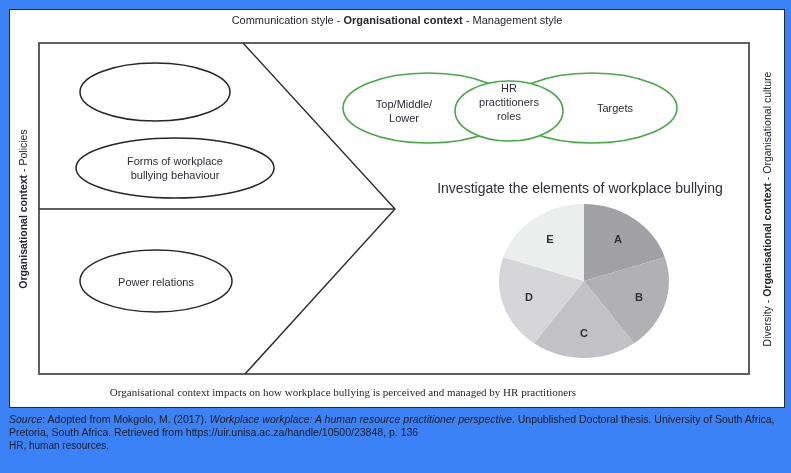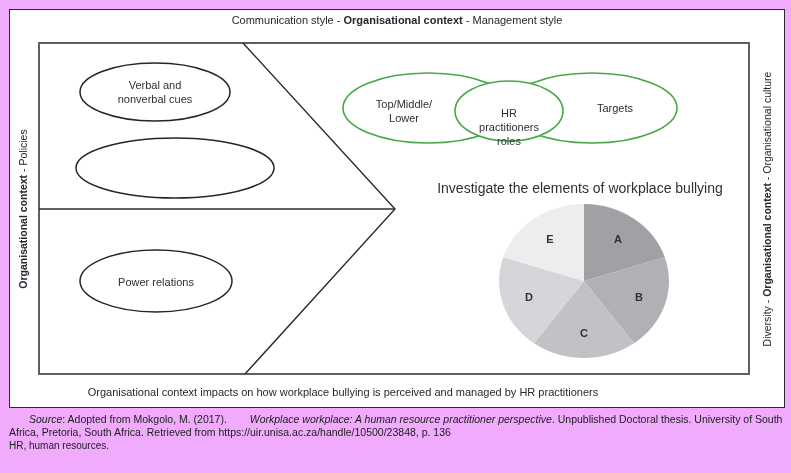--- a/index.html
+++ b/index.html
@@ -1,17 +1,17 @@
 <!DOCTYPE html>
 <html><head>
 <meta charset="utf-8">
 <style>
   html,body{margin:0;padding:0;background:#fff;}
   .page{
-    position:relative;width:791px;height:473px;background:#f0abfc;
+    position:relative;width:791px;height:473px;background:#3b82f6;
     font-family:"Liberation Sans",sans-serif;color:#262630;overflow:hidden;
   }
   .outer-box{
     position:absolute;left:9px;top:9px;width:776px;height:399px;
     border:1.5px solid #2e2a26;box-sizing:border-box;background:#fff;
   }
   .inner-box{
     position:absolute;left:38px;top:42px;width:712px;height:333px;
     border:2px solid #5f5f5f;box-sizing:border-box;background:#fff;
   }
@@ -22,21 +22,21 @@
     position:absolute;width:340px;height:14px;text-align:center;
     font-size:10.5px;line-height:14px;transform:rotate(-90deg);color:#262630;
   }
   .shape-label{
     position:absolute;font-size:11px;line-height:14px;text-align:center;
     white-space:pre-line;color:#2e2e38;
   }
   .pie-title{position:absolute;left:420px;top:180px;width:320px;text-align:center;
     font-size:14px;color:#2e2e38;}
   .footer-text{position:absolute;left:9px;width:776px;font-size:10.5px;line-height:13px;color:#1c1c1c;}
-  .footer-text .it{font-style:italic;margin-left:20px;}
+  .footer-text .it{font-style:italic;}
   .hr-note{position:absolute;left:9px;top:440px;font-size:10px;color:#1c1c1c;}
   .fig-caption{position:absolute;left:9px;top:454px;width:776px;font-size:10.5px;font-weight:bold;color:#111;}
 </style>
 </head>
 <body>
 
 <div class="page">
 
   <div class="outer-box"></div>
   <div class="inner-box"></div>
@@ -67,30 +67,30 @@
         <text x="639.0" y="301.2" text-anchor="middle" font-family="&quot;Liberation Sans&quot;, sans-serif" font-size="11" font-weight="bold" fill="#2f2f36">B</text>
         <path d="M584,281 L634.0,343.3 A85,77 0 0 1 534.0,343.3 Z" fill="#c2c2c6"></path>
         <text x="584.0" y="337.4" text-anchor="middle" font-family="&quot;Liberation Sans&quot;, sans-serif" font-size="11" font-weight="bold" fill="#2f2f36">C</text>
         <path d="M584,281 L534.0,343.3 A85,77 0 0 1 503.2,257.2 Z" fill="#d6d6da"></path>
         <text x="529.0" y="301.2" text-anchor="middle" font-family="&quot;Liberation Sans&quot;, sans-serif" font-size="11" font-weight="bold" fill="#2f2f36">D</text>
         <path d="M584,281 L503.2,257.2 A85,77 0 0 1 584.0,204.0 Z" fill="#eceded"></path>
         <text x="550.0" y="242.6" text-anchor="middle" font-family="&quot;Liberation Sans&quot;, sans-serif" font-size="11" font-weight="bold" fill="#2f2f36">E</text>
       </g>
   </svg>
 
-  <div class="shape-label" style="left:85px;top:78px;width:140px;">Verbal and
-nonverbal cues</div>
+  <div class="shape-label" style="left:95px;top:154px;width:160px;">Forms of workplace
+bullying behaviour</div>
   <div class="shape-label" style="left:86px;top:275px;width:140px;">Power relations</div>
   <div class="shape-label" style="left:344px;top:97px;width:120px;">Top/Middle/
 Lower</div>
-  <div class="shape-label" style="left:459px;top:106px;width:100px;">HR
+  <div class="shape-label" style="left:459px;top:81px;width:100px;">HR
 practitioners
 roles</div>
   <div class="shape-label" style="left:555px;top:101px;width:120px;">Targets</div>
 
   <div class="pie-title">Investigate the elements of workplace bullying</div>
 
-  <div class="cap" style="left:9px;top:386px;width:668px;">Organisational context impacts on how workplace bullying is perceived and managed by HR practitioners</div>
+  <div class="cap" style="left:9px;top:386px;width:668px;font-family:Liberation Serif, serif;">Organisational context impacts on how workplace bullying is perceived and managed by HR practitioners</div>
 
   <div class="footer-text" style="top:413px;" id="source-line"><span class="it">Source</span><span>: Adopted from Mokgolo, M. (2017). </span><span class="it">Workplace workplace: A human resource practitioner perspective</span><span>. Unpublished Doctoral thesis. University of South Africa, Pretoria, South Africa. Retrieved from https://uir.unisa.ac.za/handle/10500/23848, p. 136</span></div>
   <div class="hr-note">HR, human resources.</div>
 
 </div>
 
 </body></html>

